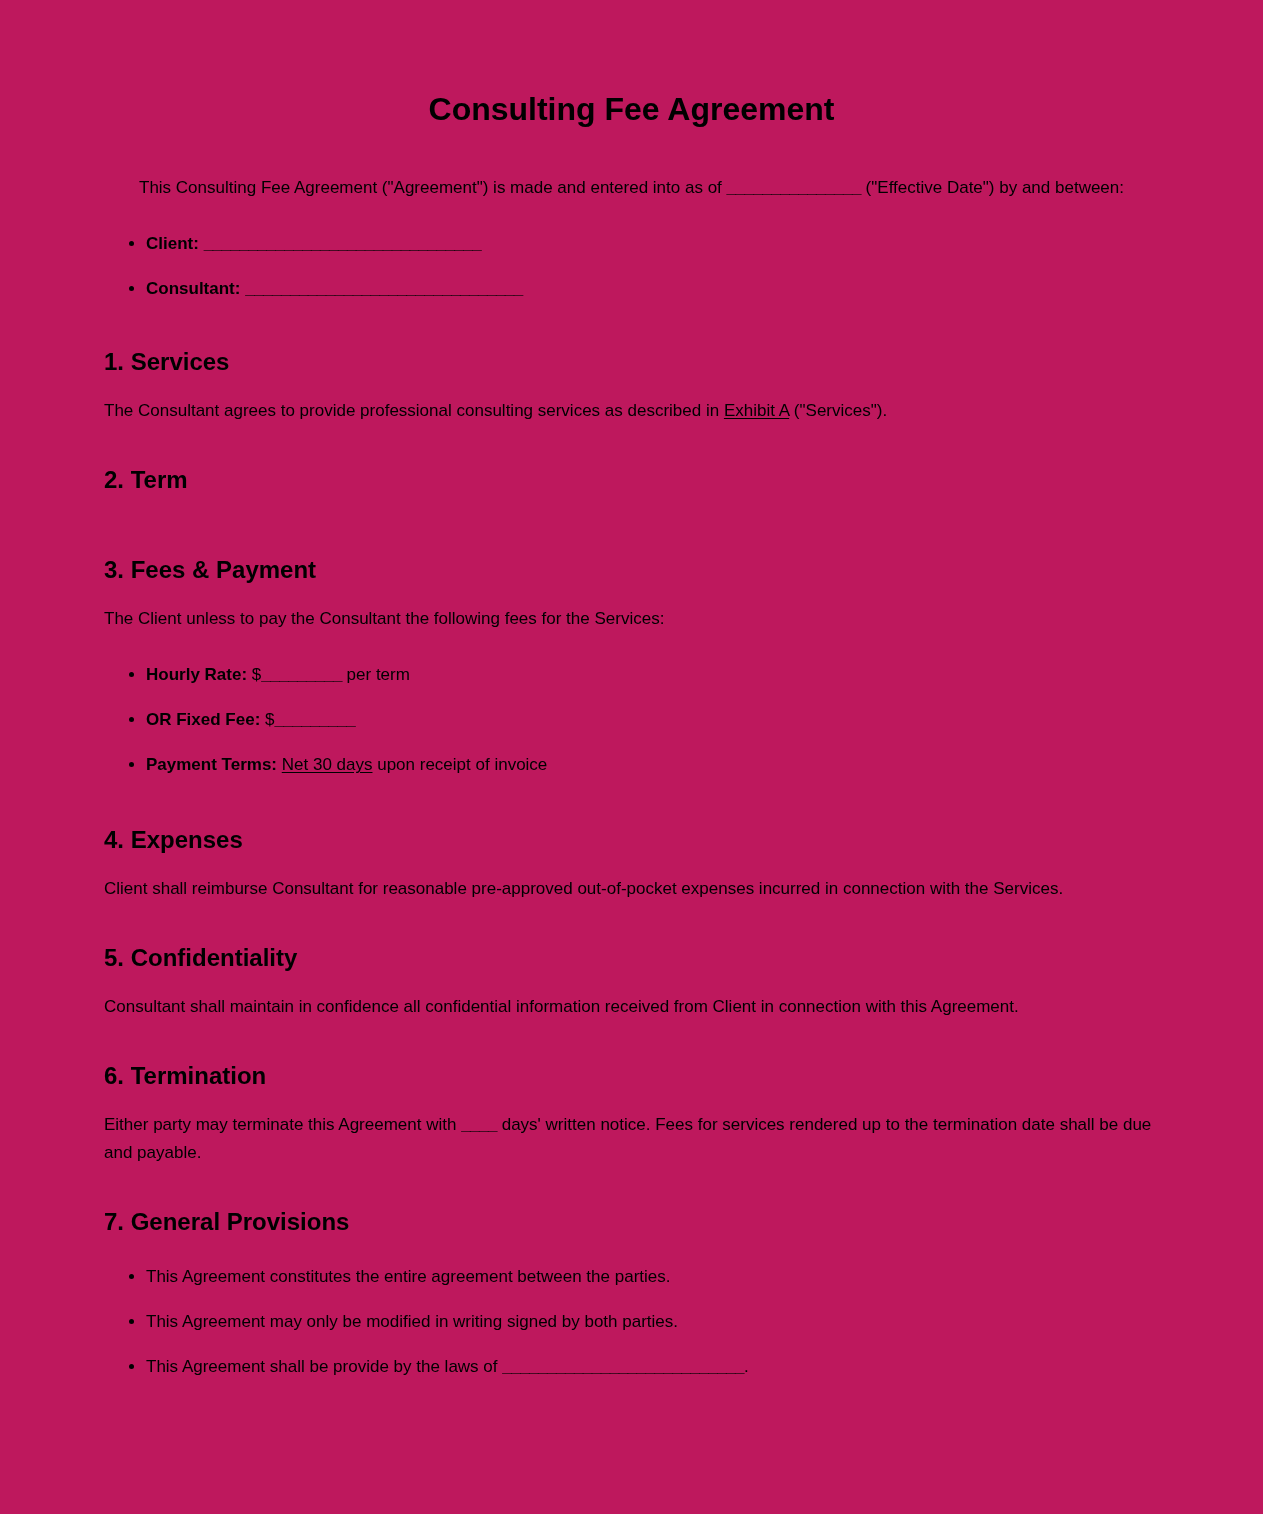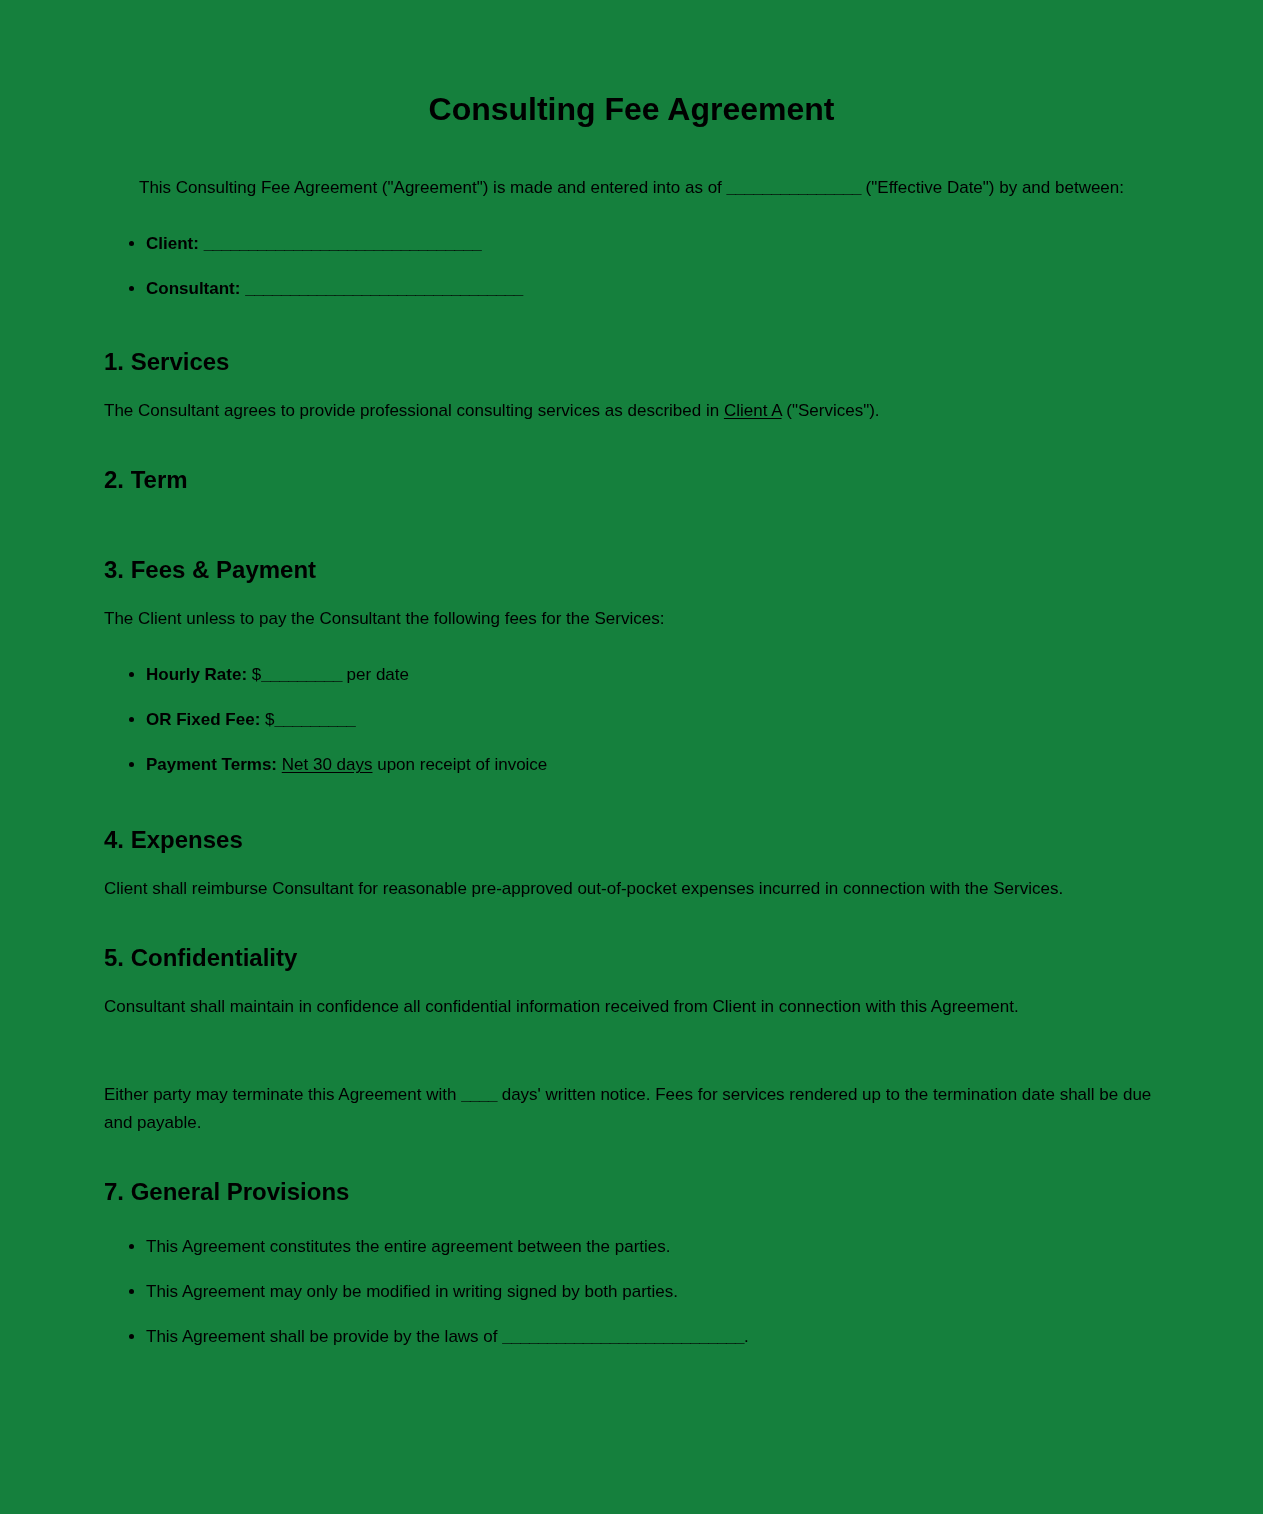--- a/index.html
+++ b/index.html
@@ -10,21 +10,21 @@
   }
   body {
     font-family: "Liberation Sans", sans-serif;
     color: #000000;
     -webkit-font-smoothing: none;
   }
   .page {
     width: 1263px;
     min-height: 1514px;
     box-sizing: border-box;
-    background: #15803d;
+    background: #be185d;
     padding: 0;
     position: relative;
     overflow: hidden;
   }
   .content {
     padding: 0 104px 0 104px;
   }
   h1.doc-title {
     font-size: 32px;
     font-weight: bold;
@@ -100,55 +100,56 @@
 
     <ul class="doc-list">
       <li><span class="b">Client:</span> <span class="blank">_______________________________</span></li>
       <li><span class="b">Consultant:</span> <span class="blank">_______________________________</span></li>
     </ul>
 
     <div class="spacer-sec-1"></div>
 
     <h2 class="section-title">1. Services</h2>
     <div class="spacer-head"></div>
-    <p class="para"><span>The Consultant agrees to provide professional consulting services as described in </span><span class="u">Client A</span><span> ("Services").</span></p>
+    <p class="para"><span>The Consultant agrees to provide professional consulting services as described in </span><span class="u">Exhibit A</span><span> ("Services").</span></p>
 
     <div class="spacer-sec"></div>
 
     <h2 class="section-title">2. Term</h2>
     <div class="spacer-head"></div>
 
     <div class="spacer-sec"></div>
 
     <h2 class="section-title">3. Fees &amp; Payment</h2>
     <div class="spacer-head"></div>
     <p class="para">The Client unless to pay the Consultant the following fees for the Services:</p>
 
     <div class="spacer-list"></div>
 
     <ul class="doc-list">
-      <li><span class="b">Hourly Rate:</span><span> $</span><span class="blank">_________</span><span> per date</span></li>
+      <li><span class="b">Hourly Rate:</span><span> $</span><span class="blank">_________</span><span> per term</span></li>
       <li><span class="b">OR Fixed Fee:</span><span> $</span><span class="blank">_________</span><span></span></li>
       <li><span class="b">Payment Terms:</span><span> </span><span class="u">Net 30 days</span><span> upon receipt of invoice</span></li>
     </ul>
 
     <div class="spacer-sec"></div>
 
     <h2 class="section-title">4. Expenses</h2>
     <div class="spacer-head"></div>
     <p class="para">Client shall reimburse Consultant for reasonable pre-approved out-of-pocket expenses incurred in connection with the Services.</p>
 
     <div class="spacer-sec"></div>
 
     <h2 class="section-title">5. Confidentiality</h2>
     <div class="spacer-head"></div>
     <p class="para">Consultant shall maintain in confidence all confidential information received from Client in connection with this Agreement.</p>
 
     <div class="spacer-sec"></div>
 
+    <h2 class="section-title">6. Termination</h2>
     <div class="spacer-head"></div>
     <p class="para"><span>Either party may terminate this Agreement with </span><span class="blank">____</span><span> days' written notice. Fees for services rendered up to the termination date shall be due and payable.</span></p>
 
     <div class="spacer-sec"></div>
 
     <h2 class="section-title">7. General Provisions</h2>
     <div class="spacer-head"></div>
     <ul class="doc-list">
       <li>This Agreement constitutes the entire agreement between the parties.</li>
       <li>This Agreement may only be modified in writing signed by both parties.</li>

